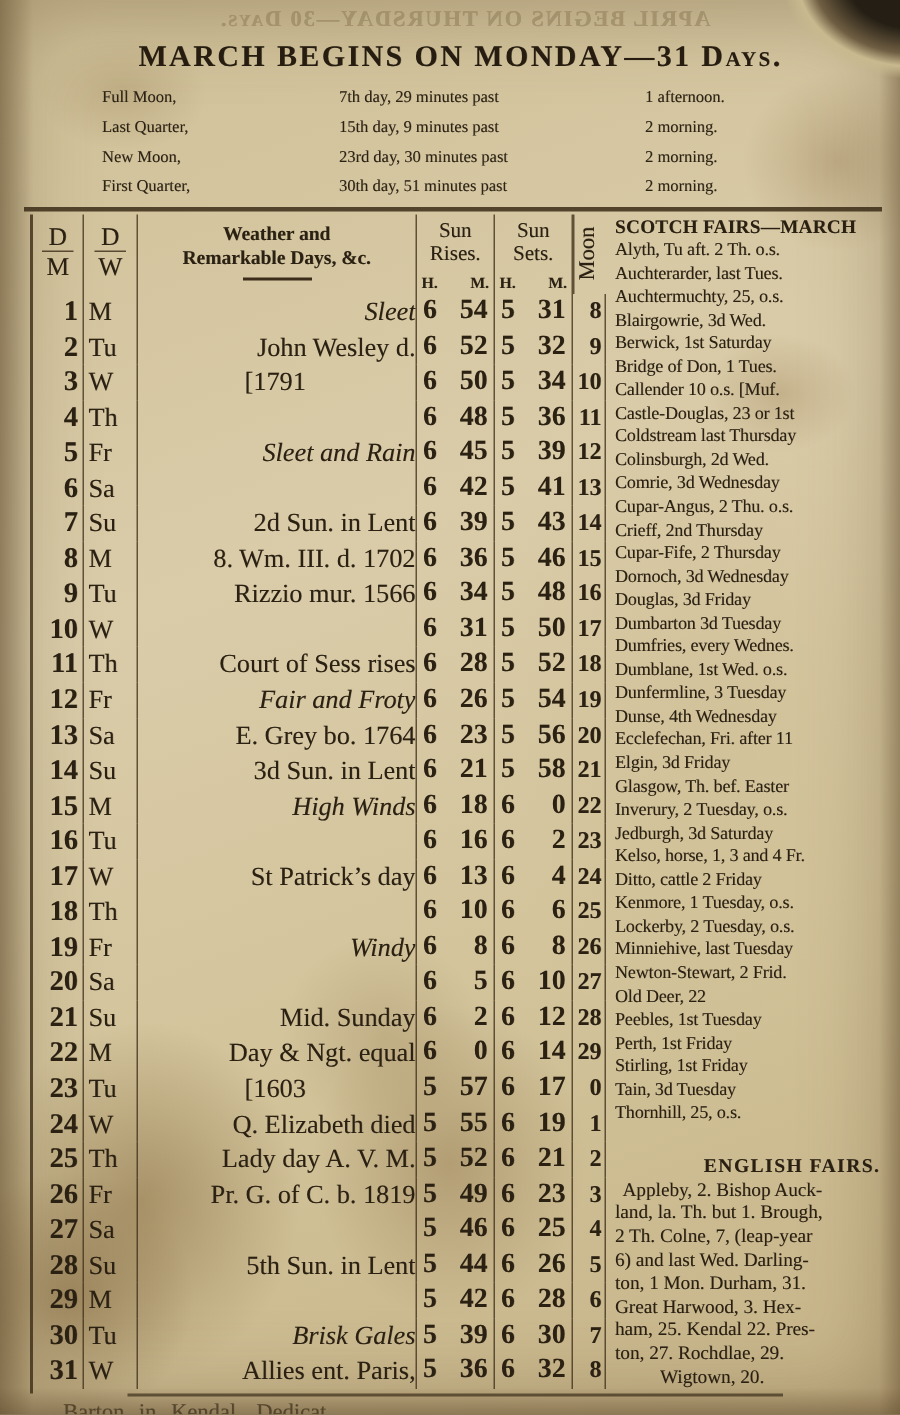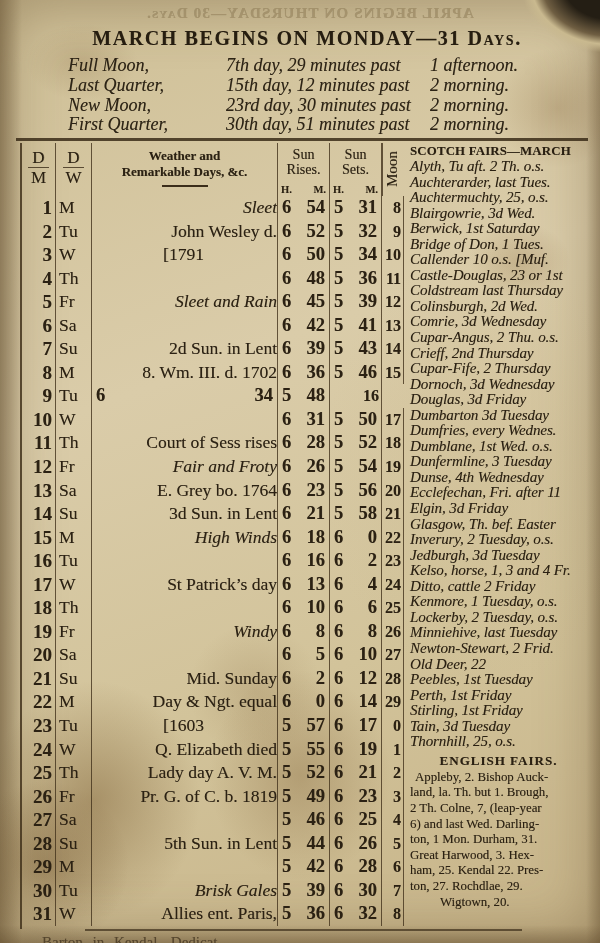--- a/index.html
+++ b/index.html
@@ -28,21 +28,21 @@
   .ghost{
     position:absolute;top:5px;left:60px;width:500px;text-align:center;
     transform:scaleX(-1);color:#8f7c56;opacity:.55;font-weight:bold;
     font-size:15px;letter-spacing:1.2px;font-variant:small-caps;white-space:nowrap;
   }
 
   
   .header{position:absolute;top:27px;left:68px;width:478px;}
   .title{font-size:20px;font-weight:bold;letter-spacing:1.6px;text-align:center;
     font-variant:small-caps;color:#261d10;}
-  .phases{margin-top:6px;font-style:italic;font-size:18px;color:#2c2315;}
+  .phases{margin-top:6px;font-size:11px;color:#2c2315;}
   .phase{display:grid;grid-template-columns:158px 1fr 122px;line-height:19.8px;}
   .phase .mid{text-align:left;}
   .phase .time{text-align:left;padding-left:6px;}
 
   .top-rule{position:absolute;top:138px;left:16px;width:572px;border-top:3px solid rgba(57,43,24,.85);}
 
   
   .main{position:absolute;top:143px;left:20px;width:567px;height:786px;display:flex;}
   .calendar{width:382px;border-left:2px solid rgba(66,50,28,.85);}
   .cell{box-sizing:border-box;border-right:1.5px solid rgba(66,50,28,.8);overflow:hidden;}
@@ -61,22 +61,22 @@
   .c-wd{padding-left:3px;font-size:17.5px;}
   .c-note{padding-left:4px;font-size:17.5px;white-space:nowrap;text-align:right;}
   .c-note.italic{font-style:italic;}
   .c-note.right{text-align:center;padding-right:2px;padding-left:0;}
   .c-sun{display:flex;justify-content:space-between;padding:0 4px;font-size:18.5px;font-weight:bold;}
   .c-moon{text-align:right;padding-right:2px;font-size:16px;font-weight:bold;}
 
   
   .fairs{width:185px;padding-left:6px;overflow:hidden;color:#2a2012;}
   .fairs-title{font-size:12.8px;font-weight:bold;letter-spacing:.2px;line-height:16px;white-space:nowrap;}
-  .fair-line{font-size:15px;line-height:15.55px;white-space:nowrap;letter-spacing:-.1px;font-style:italic;}
-  .english-title{text-align:center;font-size:13px;font-weight:bold;letter-spacing:1px;line-height:18px;margin-top:2px;}
+  .fair-line{font-size:12px;line-height:15.55px;white-space:nowrap;letter-spacing:-.1px;}
+  .english-title{text-align:right;font-size:13px;font-weight:bold;letter-spacing:1px;line-height:18px;margin-top:18px;}
   .eng-line{font-size:12.8px;line-height:15.6px;white-space:nowrap;}
   .eng-line:first-child{padding-left:5px;}
   .eng-line:last-child{padding-left:30px;}
 
   .bottom-rule{position:absolute;top:929px;left:85px;width:437px;border-top:2px solid rgba(60,45,25,.7);}
   .bottom-cut{position:absolute;top:934px;left:42px;width:540px;height:9px;overflow:hidden;
     font-size:15px;color:#453621;opacity:.8;word-spacing:6px;white-space:nowrap;}
 
   
   .curl{position:absolute;top:0;right:0;width:120px;height:92px;pointer-events:none;
@@ -93,21 +93,21 @@
   <div class="header">
     <div class="title">MARCH BEGINS ON MONDAY—31 Days.</div>
     <div class="phases">
       <div class="phase">
         <span>Full Moon,</span>
         <span class="mid">7th day, 29 minutes past</span>
         <span class="time">1 afternoon.</span>
       </div>
       <div class="phase">
         <span>Last Quarter,</span>
-        <span class="mid">15th day, 12 minutes past</span>
+        <span class="mid">15th day, 9 minutes past</span>
         <span class="time">2 morning.</span>
       </div>
       <div class="phase">
         <span>New Moon,</span>
         <span class="mid">23rd day, 30 minutes past</span>
         <span class="time">2 morning.</span>
       </div>
       <div class="phase">
         <span>First Quarter,</span>
         <span class="mid">30th day, 51 minutes past</span>
@@ -261,20 +261,21 @@
             </div>
             <div class="cell c-sun">
               <span>5</span>
               <span>46</span>
             </div>
             <div class="cell c-moon">15</div>
           </div>
           <div class="cal-row">
             <div class="cell c-day">9</div>
             <div class="cell c-wd">Tu</div>
+            <div class="cell c-note ">Rizzio mur. 1566</div>
             <div class="cell c-sun">
               <span>6</span>
               <span>34</span>
             </div>
             <div class="cell c-sun">
               <span>5</span>
               <span>48</span>
             </div>
             <div class="cell c-moon">16</div>
           </div>
@@ -610,21 +611,21 @@
           <div class="fair-line">Douglas, 3d Friday</div>
           <div class="fair-line">Dumbarton 3d Tuesday</div>
           <div class="fair-line">Dumfries, every Wednes.</div>
           <div class="fair-line">Dumblane, 1st Wed. o.s.</div>
           <div class="fair-line">Dunfermline, 3 Tuesday</div>
           <div class="fair-line">Dunse, 4th Wednesday</div>
           <div class="fair-line">Ecclefechan, Fri. after 11</div>
           <div class="fair-line">Elgin, 3d Friday</div>
           <div class="fair-line">Glasgow, Th. bef. Easter</div>
           <div class="fair-line">Inverury, 2 Tuesday, o.s.</div>
-          <div class="fair-line">Jedburgh, 3d Tuesday</div>
+          <div class="fair-line">Jedburgh, 3d Saturday</div>
           <div class="fair-line">Kelso, horse, 1, 3 and 4 Fr.</div>
           <div class="fair-line">Ditto, cattle 2 Friday</div>
           <div class="fair-line">Kenmore, 1 Tuesday, o.s.</div>
           <div class="fair-line">Lockerby, 2 Tuesday, o.s.</div>
           <div class="fair-line">Minniehive, last Tuesday</div>
           <div class="fair-line">Newton-Stewart, 2 Frid.</div>
           <div class="fair-line">Old Deer, 22</div>
           <div class="fair-line">Peebles, 1st Tuesday</div>
           <div class="fair-line">Perth, 1st Friday</div>
           <div class="fair-line">Stirling, 1st Friday</div>

